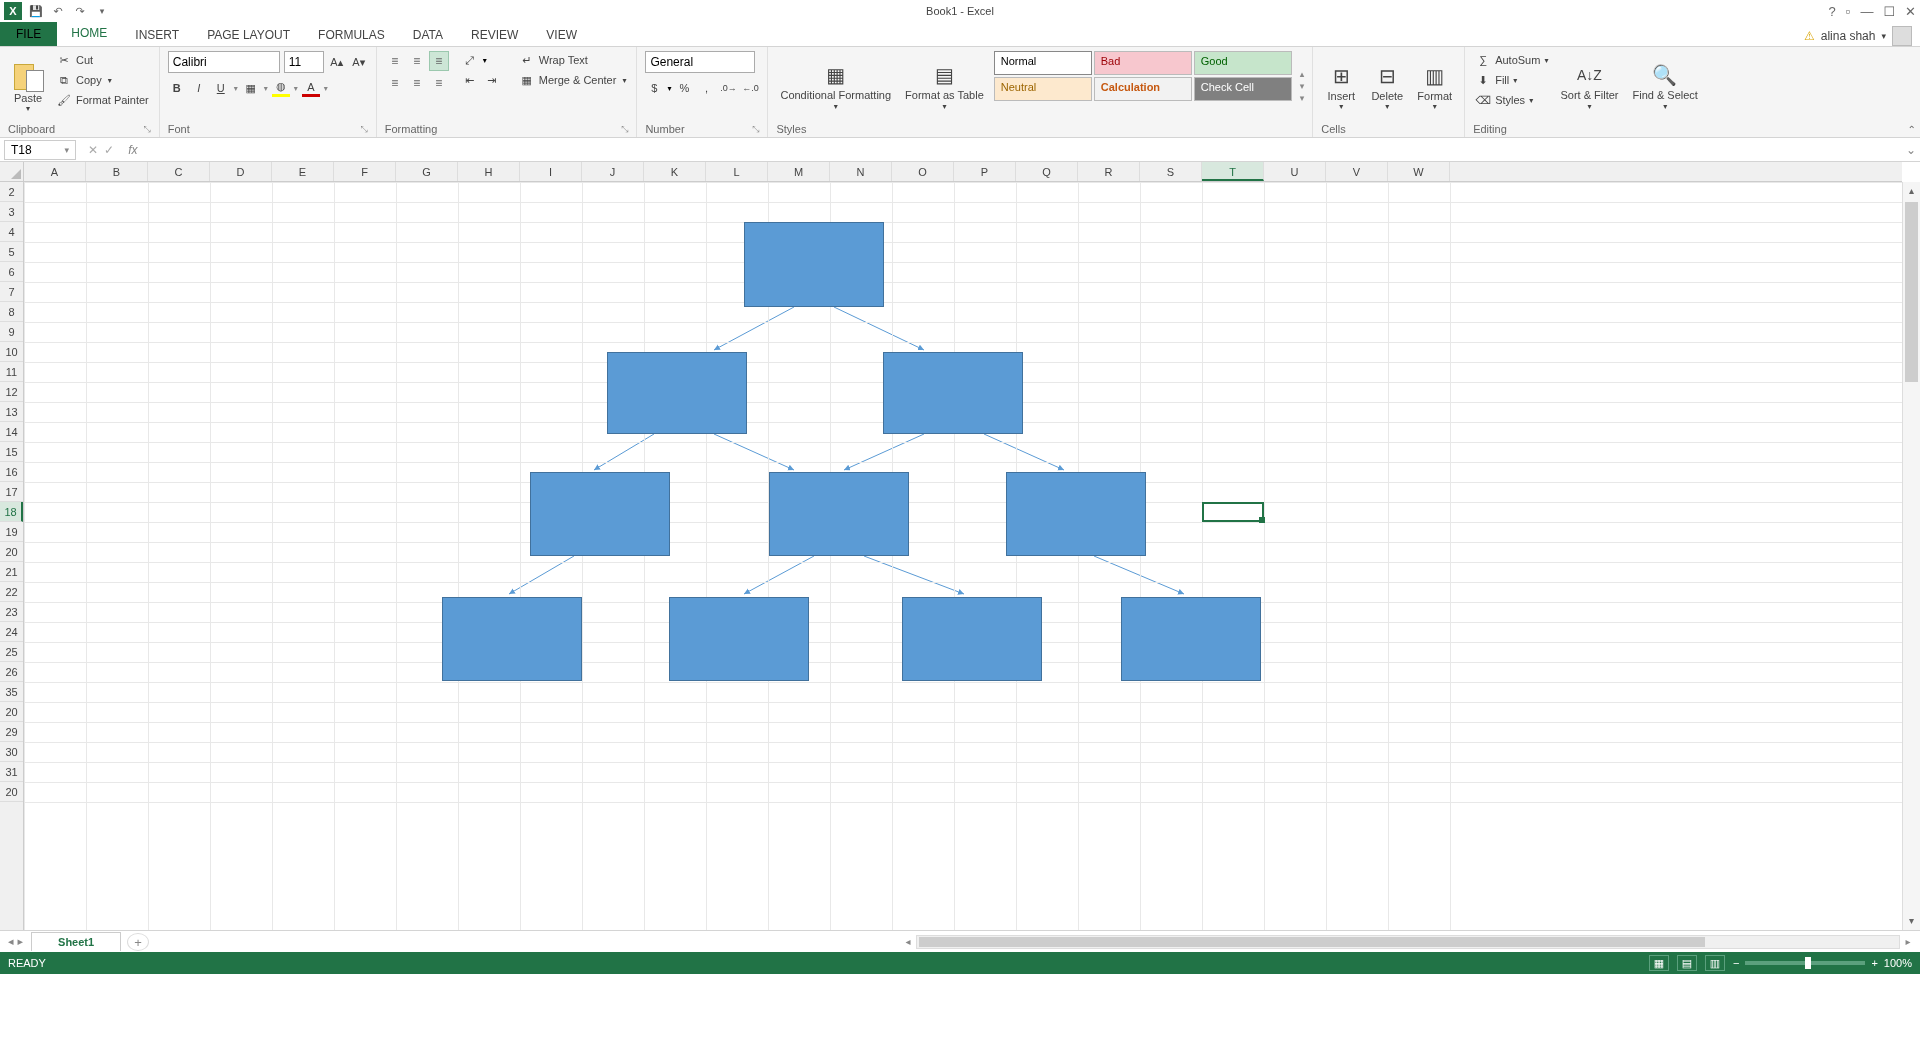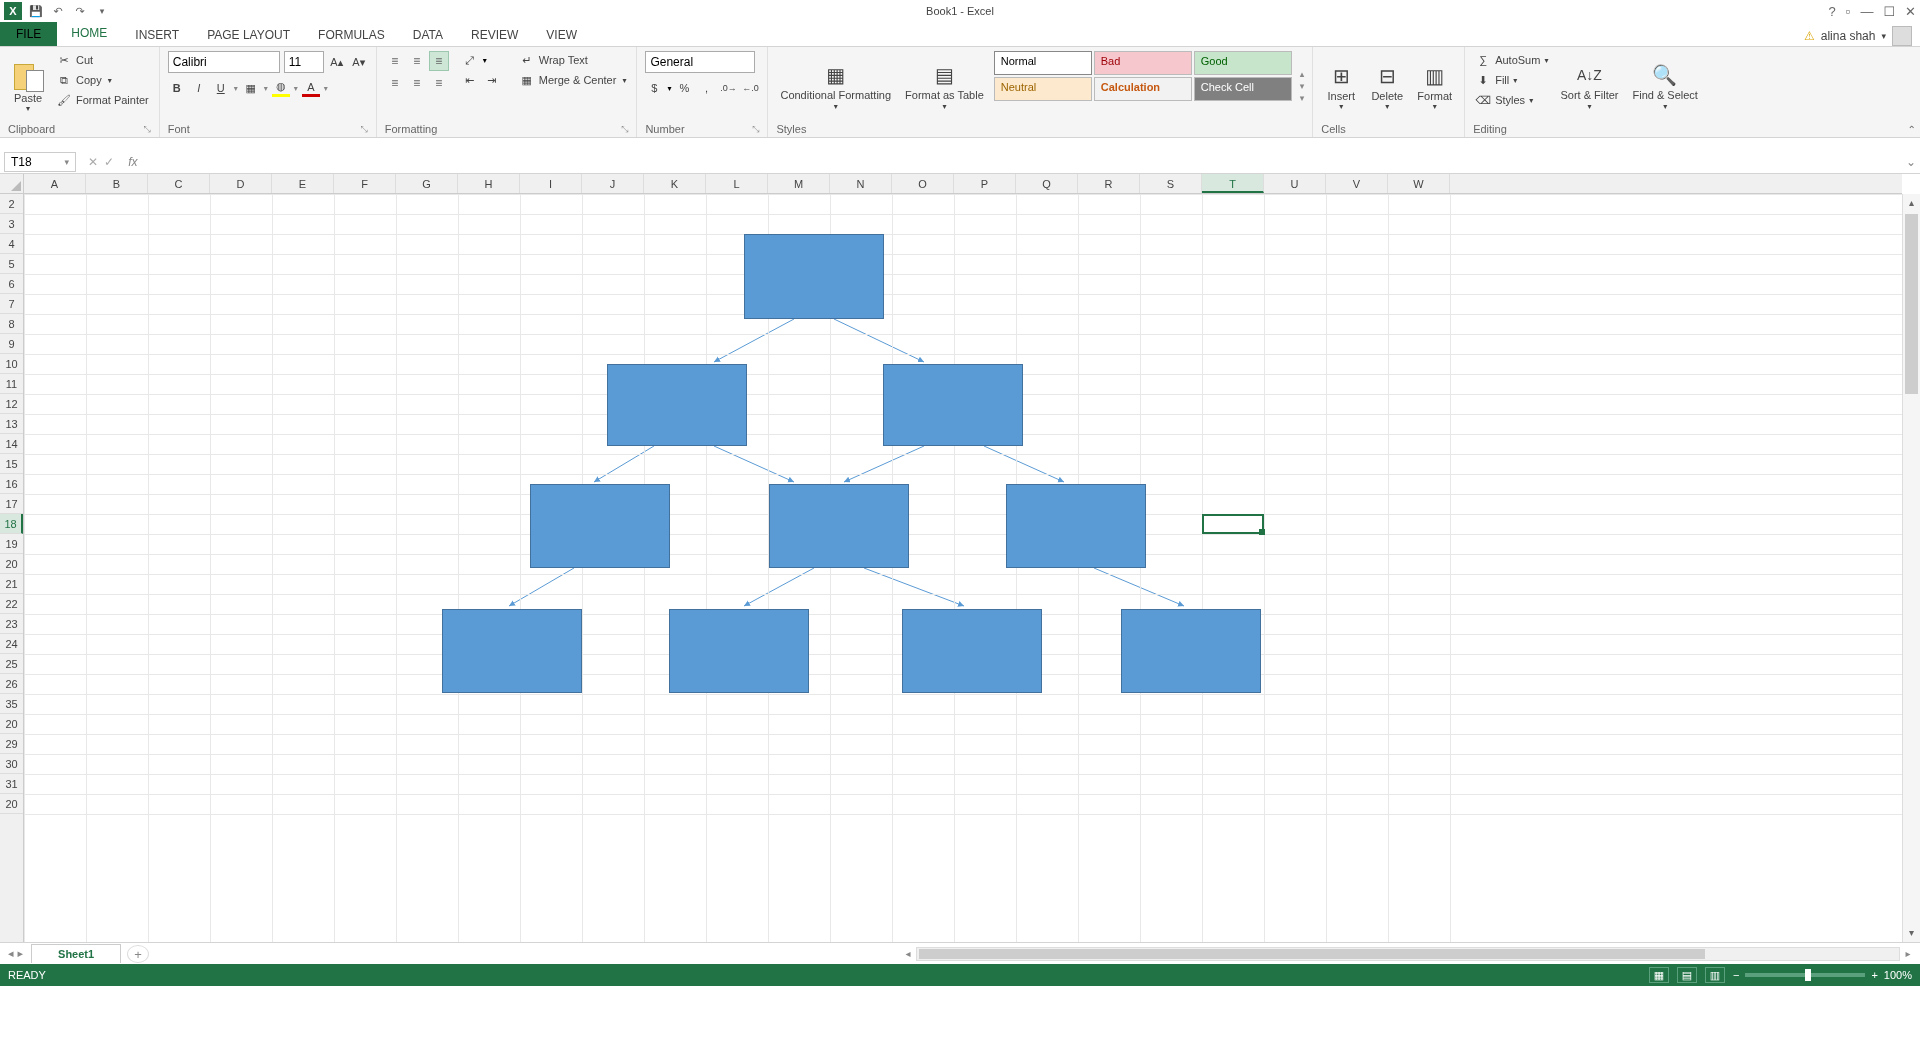--- a/index.html
+++ b/index.html
@@ -60,21 +60,21 @@
 .sc-good { background:#c6e5cb; color:#006100; }
 .sc-neutral { background:#fde9ce; color:#9c6500; }
 .sc-calc { background:#f2f2f2; color:#c65911; font-weight:bold; }
 .sc-check { background:#808080; color:#fff; }
 
 .editing-col { display:flex; flex-direction:column; gap:2px; font-size:11px; color:#444; }
 
 .ribbon-collapse { position:absolute; right:4px; bottom:2px; font-size:10px; color:#666; }
 
 
-.fxbar { height: 24px; border-bottom: 1px solid #d4d4d4; display: flex; align-items: center; font-size: 12px; background:#fff;margin-top:12px; }
+.fxbar { height: 24px; border-bottom: 1px solid #d4d4d4; display: flex; align-items: center; font-size: 12px; background:#fff; }
 .namebox { width: 72px; border: 1px solid #ccc; height: 20px; margin: 0 4px; padding: 0 6px; display:flex; align-items:center; justify-content:space-between; }
 .namebox .dd { color:#888; font-size:9px; }
 .fx-icons { display:flex; gap:6px; padding:0 8px; color:#aaa; }
 .fx-label { font-style: italic; color:#888; padding:0 6px; }
 .fx-input { flex:1; border:none; height:20px; padding:0 4px; font-size:12px; }
 .fx-expand { width:18px; text-align:center; color:#888; }
 
 
 .gridwrap { position: relative; height: 768px; background:#fff; overflow:hidden; }
 .colheads { position:absolute; top:0; left:24px; right:18px; height:20px; display:flex; background:#f0f0f0; border-bottom:1px solid #ccc; }

